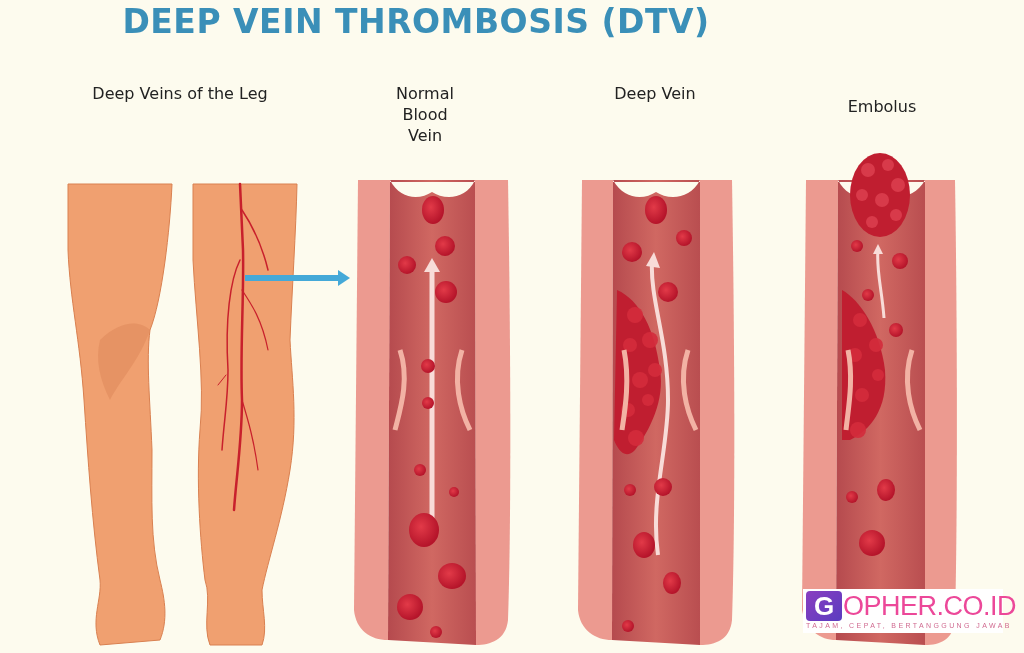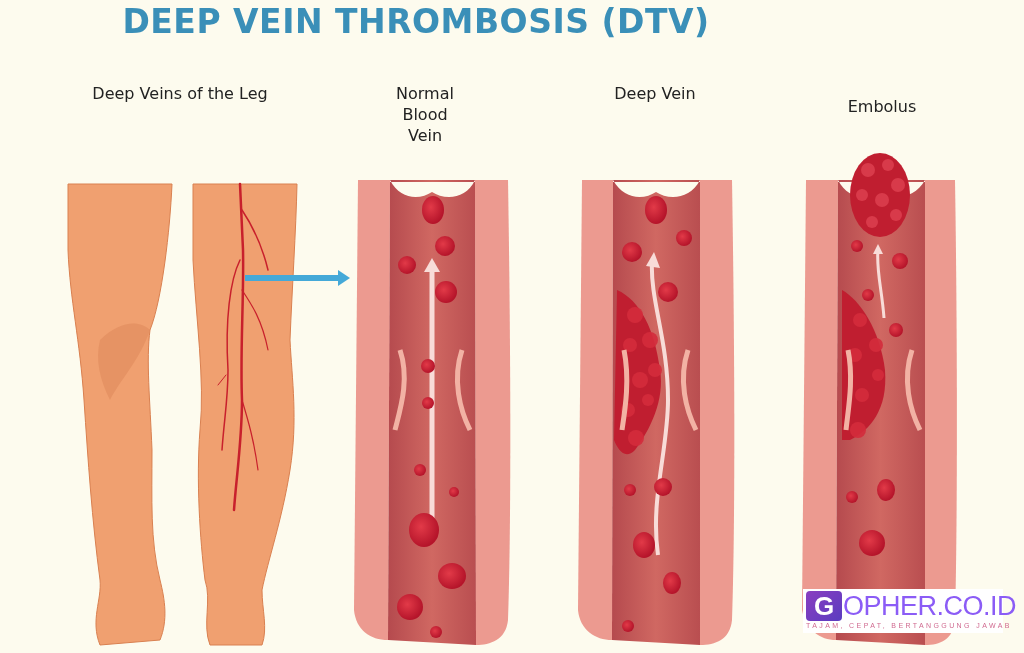--- a/index.html
+++ b/index.html
@@ -2,21 +2,21 @@
 <html><head>
 <meta charset="utf-8">
 <style>
   html, body { margin:0; padding:0; }
   body { width:1024px; height:653px; background:#fdfbee; position:relative; overflow:hidden; font-family:"DejaVu Sans", sans-serif; }
   .title { position:absolute; left:0; top:2px; width:832px; text-align:center; font-family:"DejaVu Sans", sans-serif; font-weight:bold; font-size:33px; letter-spacing:0.5px; color:#3a8fb8; }
   .label { position:absolute; font-size:16px; color:#222; text-align:center; line-height:21px; font-family:"DejaVu Sans", sans-serif; }
   svg.art { position:absolute; left:0; top:0; }
   .logo { position:absolute; left:803px; top:589px; width:200px; height:44px; background:#fff; }
   .logo .g { position:absolute; left:3px; top:2px; width:36px; height:30px; background:linear-gradient(135deg,#8a3ec0,#5a3cc0); border-radius:4px; color:#fff; font-size:26px; font-weight:bold; line-height:30px; text-align:center; font-family:"Liberation Sans", sans-serif; }
-  .logo .name { position:absolute; left:40px; top:2px; font-family:"Liberation Sans", sans-serif; font-size:27px; line-height:30px; color:#8b5cf6; letter-spacing:-0.5px; }
+  .logo .name { position:absolute; left:40px; top:2px; font-family:"Liberation Sans", sans-serif; font-size:27px; line-height:30px; color:#ec4899; letter-spacing:-0.5px; }
   .logo .tag { position:absolute; left:3px; top:33px; font-family:"Liberation Sans", sans-serif; font-size:7px; letter-spacing:2.4px; color:#d06a90; white-space:nowrap; }
 </style>
 </head>
 <body>
 
 <div class="title">DEEP VEIN THROMBOSIS (DTV)</div>
 
 <div class="label" style="left:60px; top:83px; width:240px;">Deep Veins of the Leg</div>
 <div class="label" style="left:370px; top:83px; width:110px;">
   <div>Normal</div>

